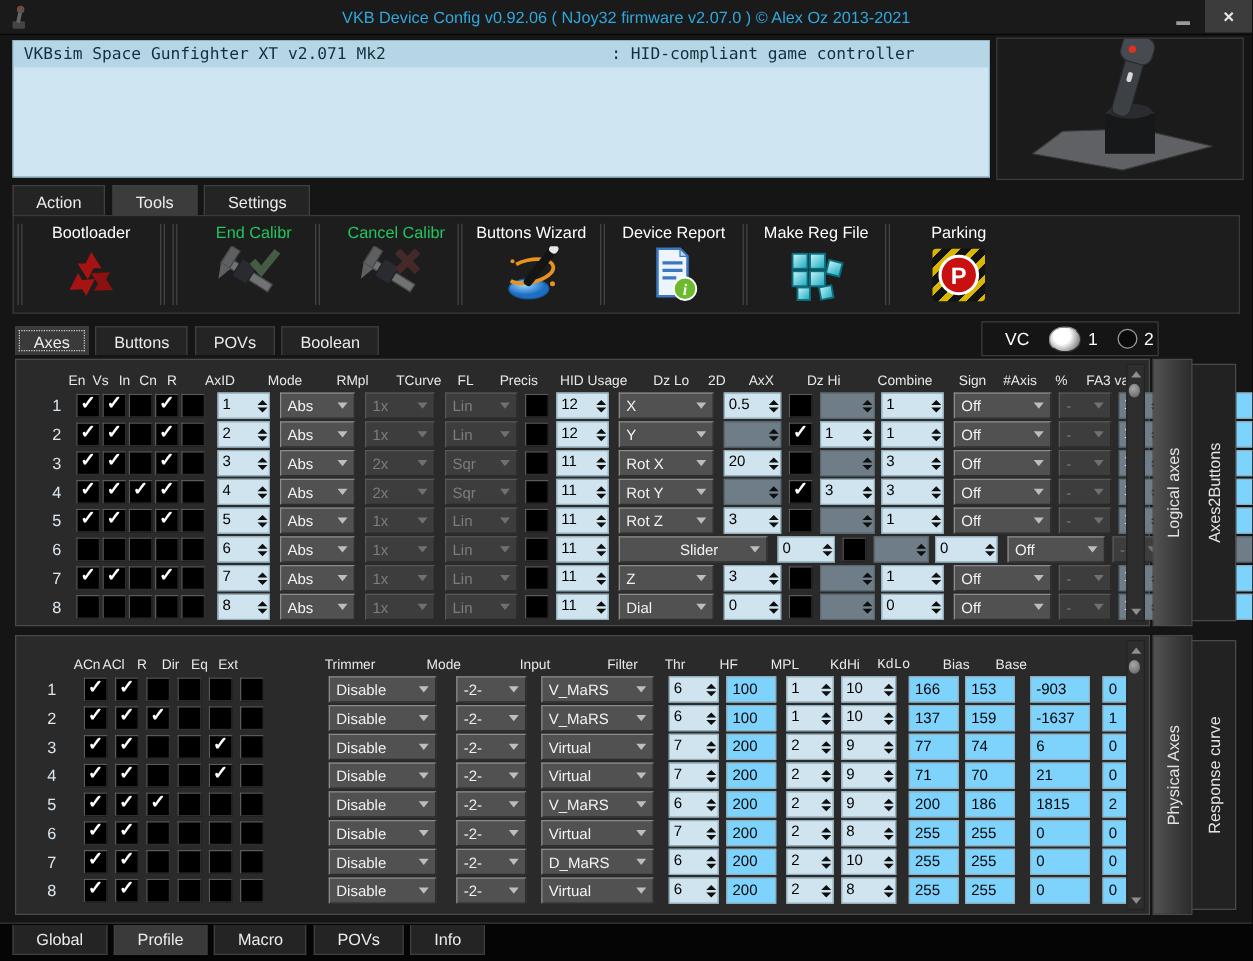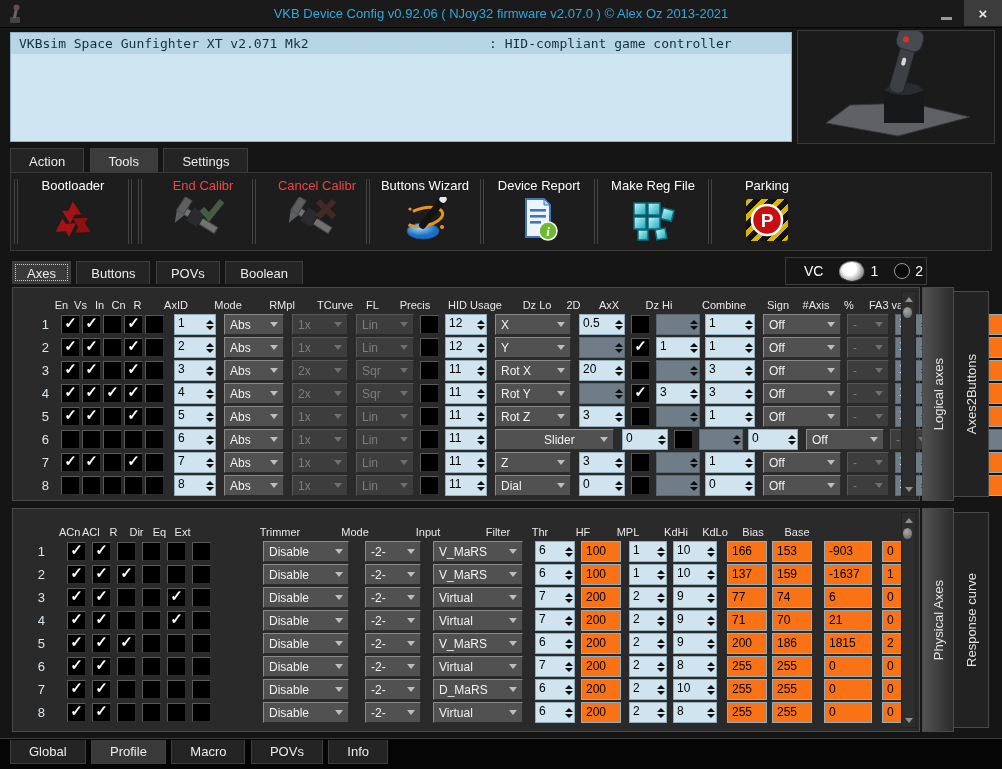--- a/index.html
+++ b/index.html
@@ -29,21 +29,21 @@
   .section-tabs .tab.active{outline:1px dotted #cccccc;outline-offset:-4px;background:#3a3a3a;}
   .bottom-bar{position:absolute;left:0;top:738px;width:1002px;height:31px;background:#050505;border-top:1px solid #3c3c3c;}
   .bottom-tabs{position:absolute;left:10px;top:1px;}
   .bottom-tabs .tab{border-top:none;border-bottom:1px solid #3f3f3f;height:23px;}
   .bottom-tabs .tab.active{background:#3a3a3a;}
 
   
   .toolbar{position:absolute;left:10px;top:172px;width:980px;height:77px;background:#1d1d1d;border:1px solid #3a3a3a;display:flex;align-items:stretch;}
   .tb-btn{width:104px;flex:none;display:flex;flex-direction:column;align-items:center;padding-top:5px;cursor:default;}
   .tb-label{font-size:13px;color:#ffffff;white-space:nowrap;}
-  .tb-btn.disabled .tb-label{color:#ef4444;margin-left:12px;}
+  .tb-btn.disabled .tb-label{color:#22c55e;margin-left:12px;}
   .tb-btn.disabled .tb-icon{opacity:.5;filter:grayscale(.6);}
   .tb-icon{margin-top:4px;width:56px;height:46px;display:flex;align-items:center;justify-content:center;}
   .tb-sep{width:2px;flex:none;border-left:1px solid #444;border-right:1px solid #444;margin:6px 3px;}
   .hazard{width:42px;height:42px;border-radius:3px;background:repeating-linear-gradient(135deg,#d9b700 0 5px,#121212 5px 11px);position:relative;}
   .hazard .ball{position:absolute;left:5px;top:5px;width:32px;height:32px;border-radius:50%;background:radial-gradient(circle at 35% 28%,#ffc9c9,#ef2e2e 48%,#7c0202 95%);}
 
   
   .vc-panel{position:absolute;left:785px;top:257px;width:140px;height:26px;border:1px solid #3c3c3c;display:flex;align-items:center;color:#fff;font-size:14px;}
   .vc-panel .vc-lab{margin-left:18px;margin-right:16px;}
   .radio{width:14px;height:14px;border-radius:50%;border:1px solid #9a9a9a;background:#0a0a0a;margin-right:5px;flex:none;}
@@ -62,21 +62,21 @@
   .rownum{font-size:13px;color:#dce6ee;text-align:right;padding-right:8px;}
   .cb{height:17px;background:#000;border:1px solid #5a5a5a;border-right-color:#2e2e2e;border-bottom-color:#2e2e2e;color:#fff;font-weight:bold;font-size:15px;line-height:14px;text-align:center;overflow:visible;}
   .spin{height:19px;background:#cfe4ee;border:1px solid #93aebc;display:flex;}
   .spin .sv{flex:1;font-size:12px;color:#000;padding-left:3px;line-height:17px;overflow:hidden;}
   .spin .arrs{width:11px;display:flex;flex-direction:column;align-items:center;justify-content:center;gap:2px;}
   .au{width:0;height:0;border-left:4px solid transparent;border-right:4px solid transparent;border-bottom:4px solid #0e0e0e;}
   .ad{width:0;height:0;border-left:4px solid transparent;border-right:4px solid transparent;border-top:4px solid #0e0e0e;}
   .spin.dis,.field.gray,.spin.gray{background:#6e7d87;border-color:#59686f;}
   .spin.gray .sv,.field.gray{color:#e9edf0;}
   .spin.dis .sv{color:transparent;}
-  .field{height:19px;background:#f97316;border:1px solid #93aebc;font-size:12px;color:#000;padding-left:4px;line-height:18px;overflow:hidden;}
+  .field{height:19px;background:#7dd3fc;border:1px solid #93aebc;font-size:12px;color:#000;padding-left:4px;line-height:18px;overflow:hidden;}
   .sel{height:19px;background:#515151;border:1px solid;border-color:#8b8b8b #2d2d2d #2d2d2d #8b8b8b;display:flex;align-items:center;font-size:12px;color:#f2f2f2;padding:0 5px;}
   .sel span{flex:1;white-space:nowrap;overflow:hidden;}
   .dar{width:0;height:0;border-left:4px solid transparent;border-right:4px solid transparent;border-top:5px solid #bdbdbd;}
   .sel.dis{background:#3d3d3d;color:#7d7d7d;border-color:#585858 #292929 #292929 #585858;}
   .sel.dis .dar{border-top-color:#707070;}
 
   
   .vscroll{position:absolute;top:3px;right:3px;bottom:3px;width:13px;background:#2e2e2e;border:1px solid #222;}
   .sb-up,.sb-dn{position:absolute;left:0;width:100%;height:12px;display:flex;align-items:center;justify-content:center;}
   .sb-up{top:1px;} .sb-dn{bottom:1px;}
@@ -969,21 +969,21 @@
           <div class="hc" style="width: 17px; margin-right: 6px;">Eq</div>
           <div class="hc" style="width: 17px; margin-right: 52px;">Ext</div>
           <div class="hc" style="width: 74px; margin-right: 16px;">Trimmer</div>
           <div class="hc" style="width: 44px; margin-right: 12px;">Mode</div>
           <div class="hc" style="width: 78px; margin-right: 12px;">Input</div>
           <div class="hc" style="width: 38px; margin-right: 6px;">Filter</div>
           <div class="hc" style="width: 34px; margin-right: 8px;">Thr</div>
           <div class="hc" style="width: 36px; margin-right: 6px;">HF</div>
           <div class="hc" style="width: 42px; margin-right: 10px;">MPL</div>
           <div class="hc" style="width: 34px; margin-right: 5px;">KdHi</div>
-          <div class="hc" style="width: 34px; ">KdLo</div>
+          <div class="hc" style="width: 34px; margin-right: 12px; font-family: Liberation Mono, monospace;">KdLo</div>
           <div class="hc" style="width: 42px; margin-right: 10px;">Bias</div>
           <div class="hc" style="width: 26px; margin-right: 0px;">Base</div>
         </div>
         <div class="t-row">
           <div class="rownum" style="width: 22px; margin-right: 14px;">1</div>
           <div class="cb" style="width: 17px; margin-right: 6px;">✓</div>
           <div class="cb" style="width: 17px; margin-right: 6px;">✓</div>
           <div class="cb" style="width: 17px; margin-right: 6px;"></div>
           <div class="cb" style="width: 17px; margin-right: 6px;"></div>
           <div class="cb" style="width: 17px; margin-right: 6px;"></div>

